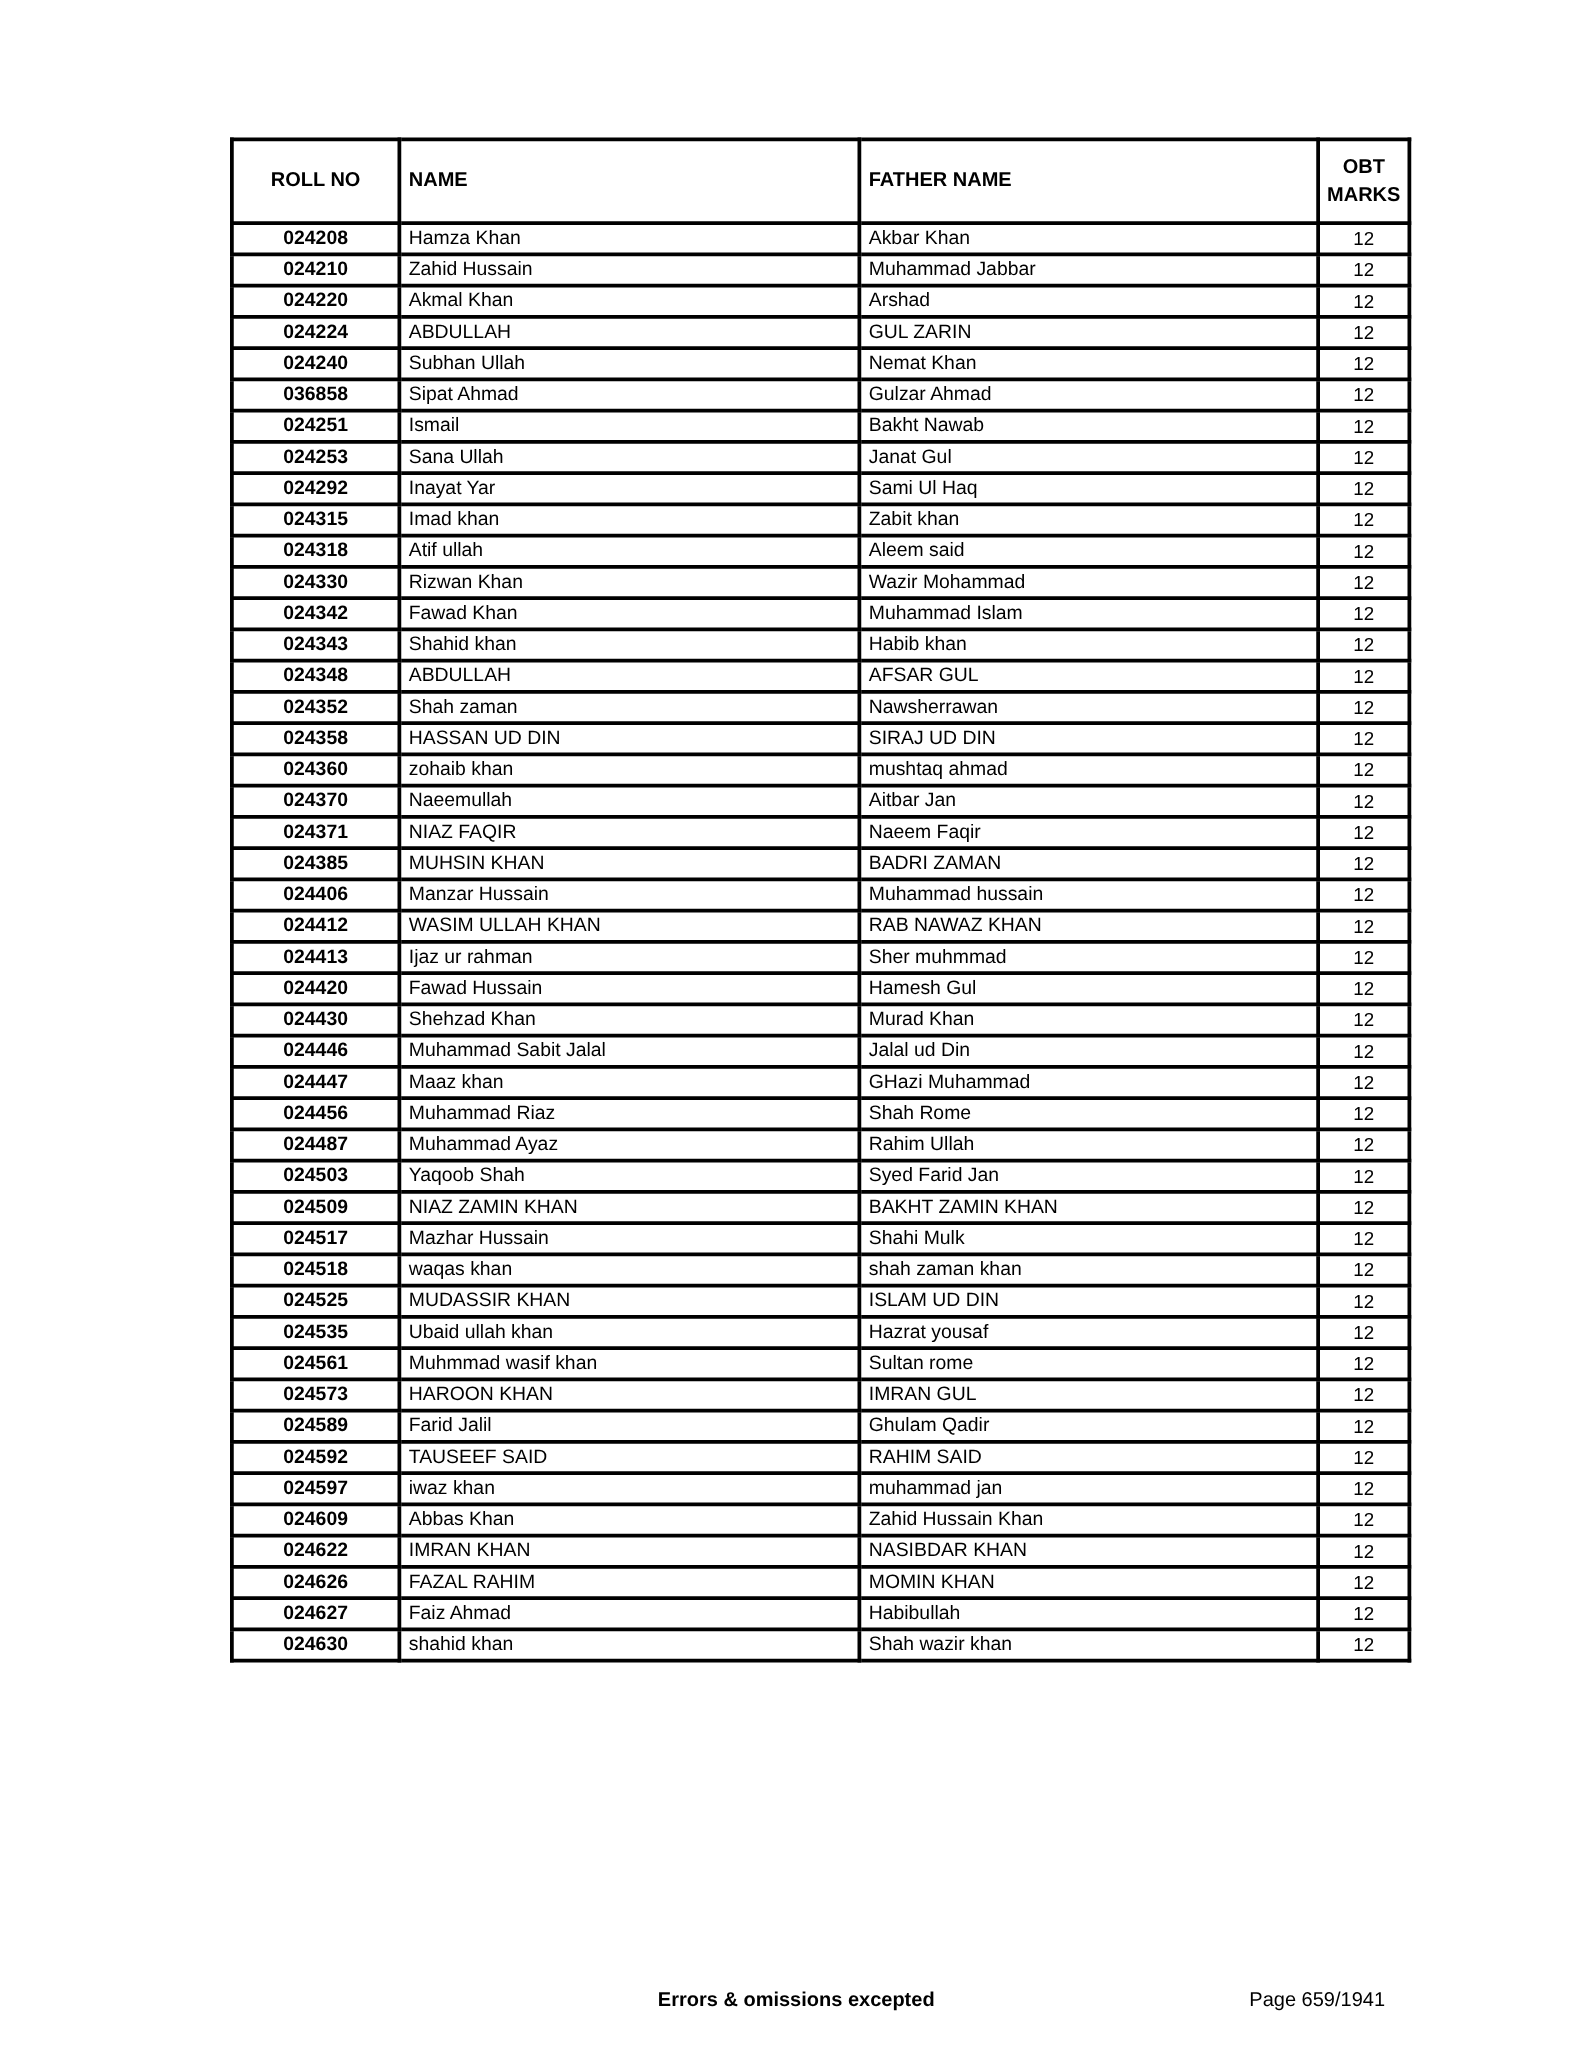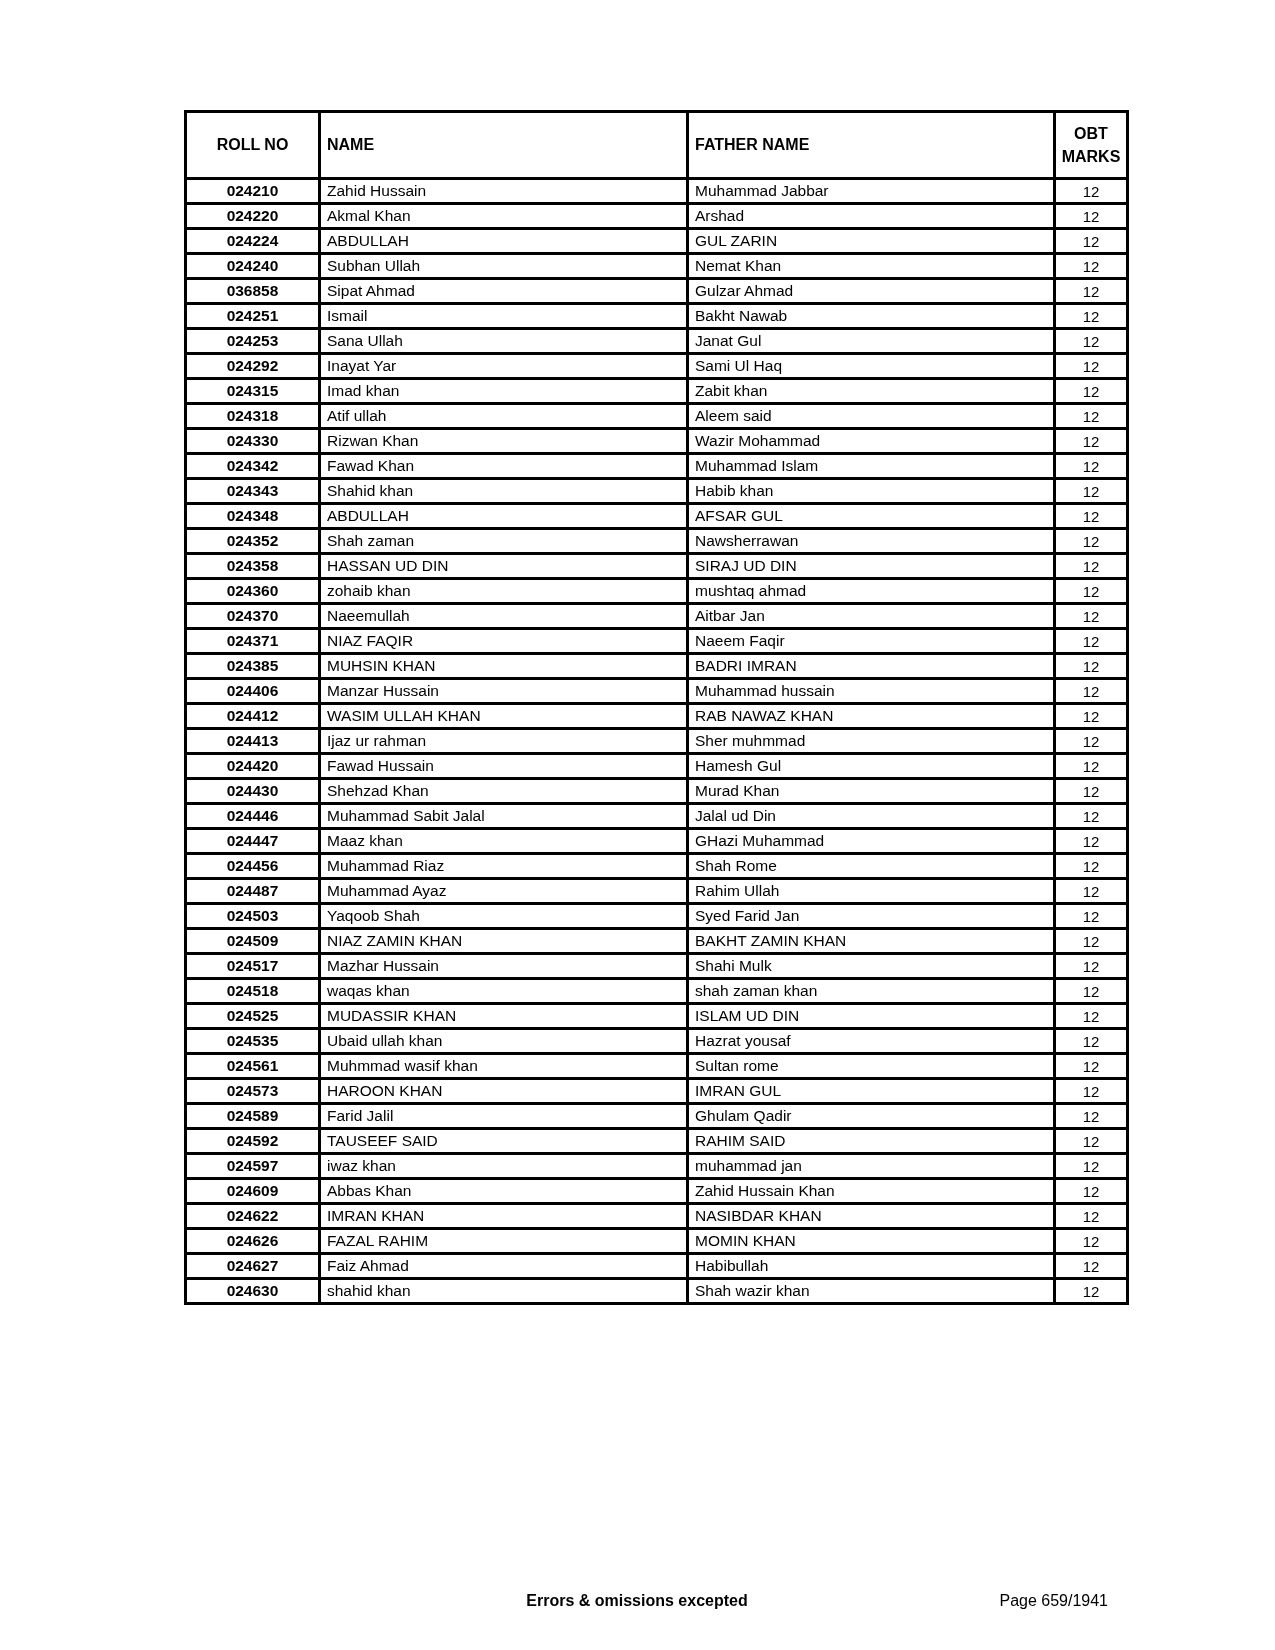--- a/index.html
+++ b/index.html
@@ -87,20 +87,26 @@
     <thead>
       <tr>
         <th class="c-roll">ROLL NO</th>
         <th class="c-name">NAME</th>
         <th class="c-father">FATHER NAME</th>
         <th class="c-marks">OBT MARKS</th>
       </tr>
     </thead>
     <tbody>
         <tr>
+          <td class="roll">024208</td>
+          <td class="name">Hamza Khan</td>
+          <td class="father">Akbar Khan</td>
+          <td class="marks">12</td>
+        </tr>
+        <tr>
           <td class="roll">024210</td>
           <td class="name">Zahid Hussain</td>
           <td class="father">Muhammad Jabbar</td>
           <td class="marks">12</td>
         </tr>
         <tr>
           <td class="roll">024220</td>
           <td class="name">Akmal Khan</td>
           <td class="father">Arshad</td>
           <td class="marks">12</td>
@@ -203,21 +209,21 @@
         </tr>
         <tr>
           <td class="roll">024371</td>
           <td class="name">NIAZ FAQIR</td>
           <td class="father">Naeem Faqir</td>
           <td class="marks">12</td>
         </tr>
         <tr>
           <td class="roll">024385</td>
           <td class="name">MUHSIN KHAN</td>
-          <td class="father">BADRI IMRAN</td>
+          <td class="father">BADRI ZAMAN</td>
           <td class="marks">12</td>
         </tr>
         <tr>
           <td class="roll">024406</td>
           <td class="name">Manzar Hussain</td>
           <td class="father">Muhammad hussain</td>
           <td class="marks">12</td>
         </tr>
         <tr>
           <td class="roll">024412</td>

